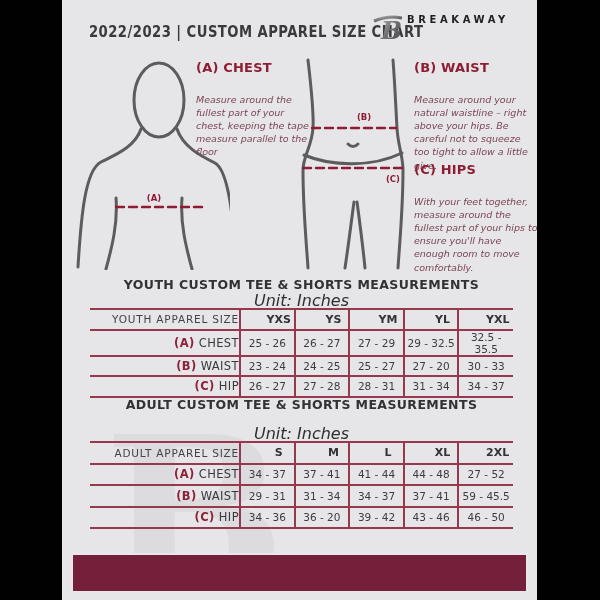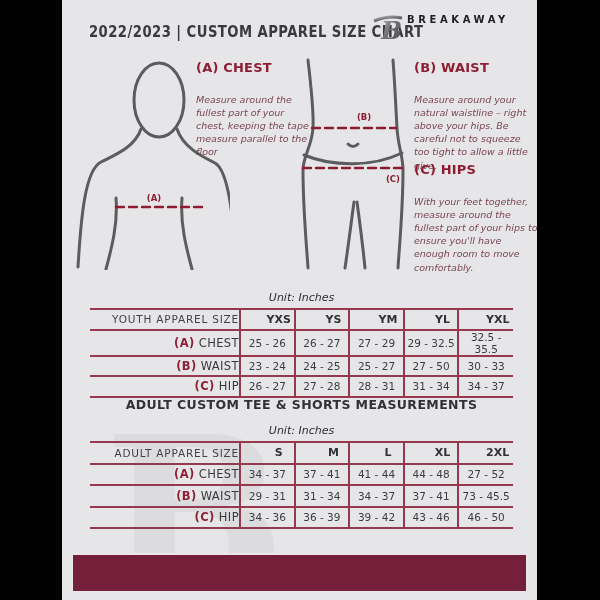--- a/index.html
+++ b/index.html
@@ -25,21 +25,21 @@
 
   .fig{position:absolute;}
   .fig path,.fig ellipse{fill:none;stroke:#5c5c5e;stroke-width:3;stroke-linecap:round;}
   .fig .dash{stroke:#8e1d33;stroke-width:2.4;stroke-dasharray:8 5;}
   .fig text{font-family:"DejaVu Sans","Liberation Sans",sans-serif;font-size:8.5px;
             font-weight:bold;fill:#8e1d33;}
 
   
   .tbl-title{position:absolute;left:28px;width:423px;text-align:center;font-size:12.5px;
              font-weight:bold;color:#323234;letter-spacing:.4px;}
-  .tbl-unit{position:absolute;left:28px;width:423px;text-align:center;font-size:11px;
+  .tbl-unit{position:absolute;left:28px;width:423px;text-align:center;font-size:16px;
             font-style:italic;color:#2e2e30;}
 
   
   table.size-table{position:absolute;left:28px;width:423px;border-collapse:collapse;
                    table-layout:fixed;border-top:2px solid #96394e;z-index:2;}
   table.size-table tr{border-bottom:2px solid #96394e;}
   table.size-table th,table.size-table td{border-left:2px solid #96394e;padding:0;
       text-align:center;vertical-align:middle;font-weight:normal;color:#3c3c3e;}
   table.size-table th.first,table.size-table td.first{border-left:none;text-align:right;
       padding-left:13px;width:136px;}
@@ -114,20 +114,21 @@
       <div class="guide-h">(B) WAIST</div>
       <div class="guide-p">Measure around your natural waistline – right above your hips. Be careful not to squeeze too tight to allow a little give.</div>
     </div>
     <div class="blk blk-hips">
       <div class="guide-h">(C) HIPS</div>
       <div class="guide-p">With your feet together, measure around the fullest part of your hips to ensure you'll have enough room to move comfortably.</div>
     </div>
 
     <div class="watermark">B</div>
 
+    <div class="tbl-title y-title">YOUTH CUSTOM TEE &amp; SHORTS MEASUREMENTS</div>
     <div class="tbl-unit y-unit">Unit: Inches</div>
     <table class="size-table yt">
       <tbody>
           <tr>
         <th class="first">YOUTH APPAREL SIZE</th>
         <th>YXS</th>
         <th>YS</th>
         <th>YM</th>
         <th>YL</th>
         <th>YXL</th>
@@ -138,21 +139,21 @@
         <td>26 - 27</td>
         <td>27 - 29</td>
         <td>29 - 32.5</td>
         <td>32.5 - 35.5</td>
       </tr>
       <tr>
         <td class="first"><span class="pfx">(B)</span> <span>WAIST</span></td>
         <td>23 - 24</td>
         <td>24 - 25</td>
         <td>25 - 27</td>
-        <td>27 - 50</td>
+        <td>27 - 20</td>
         <td>30 - 33</td>
       </tr>
       <tr>
         <td class="first"><span class="pfx">(C)</span> <span>HIP</span></td>
         <td>26 - 27</td>
         <td>27 - 28</td>
         <td>28 - 31</td>
         <td>31 - 34</td>
         <td>34 - 37</td>
       </tr>
@@ -178,26 +179,26 @@
         <td>41 - 44</td>
         <td>44 - 48</td>
         <td>27 - 52</td>
       </tr>
       <tr>
         <td class="first"><span class="pfx">(B)</span> <span>WAIST</span></td>
         <td>29 - 31</td>
         <td>31 - 34</td>
         <td>34 - 37</td>
         <td>37 - 41</td>
-        <td>73 - 45.5</td>
+        <td>59 - 45.5</td>
       </tr>
       <tr>
         <td class="first"><span class="pfx">(C)</span> <span>HIP</span></td>
         <td>34 - 36</td>
-        <td>36 - 39</td>
+        <td>36 - 20</td>
         <td>39 - 42</td>
         <td>43 - 46</td>
         <td>46 - 50</td>
       </tr>
     </tbody>
       </table>
 
     <div class="footer-bar"></div>
   </div>
 </div>

